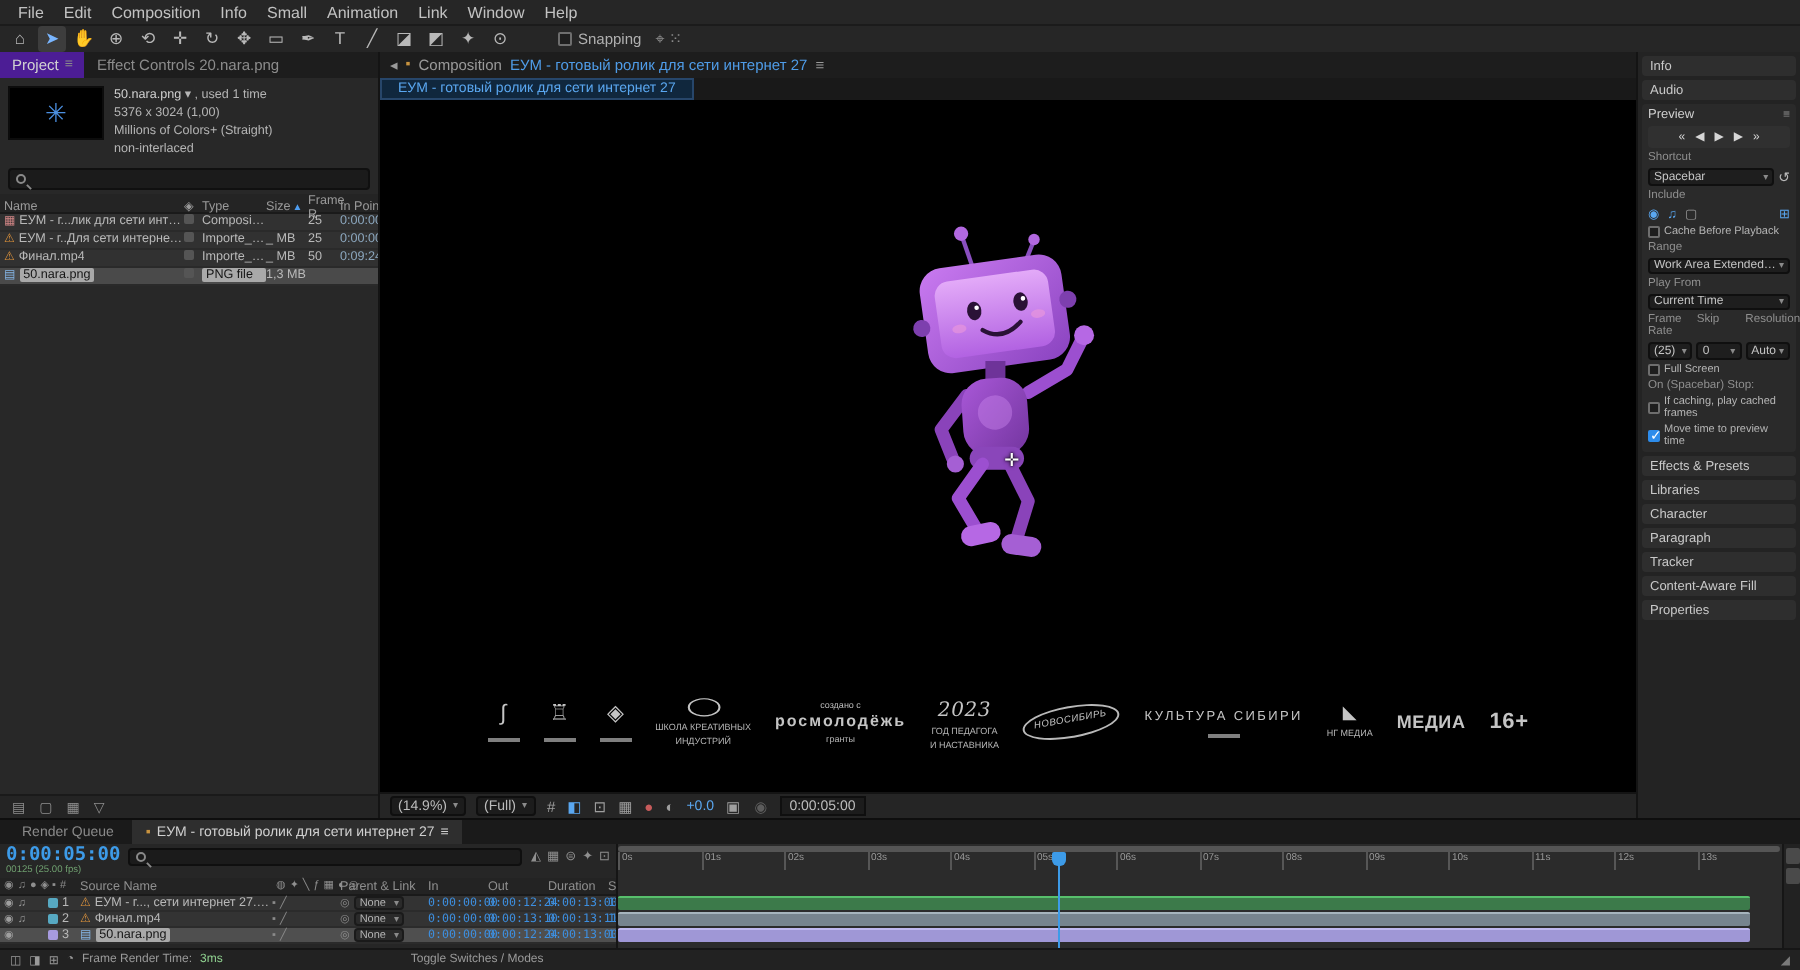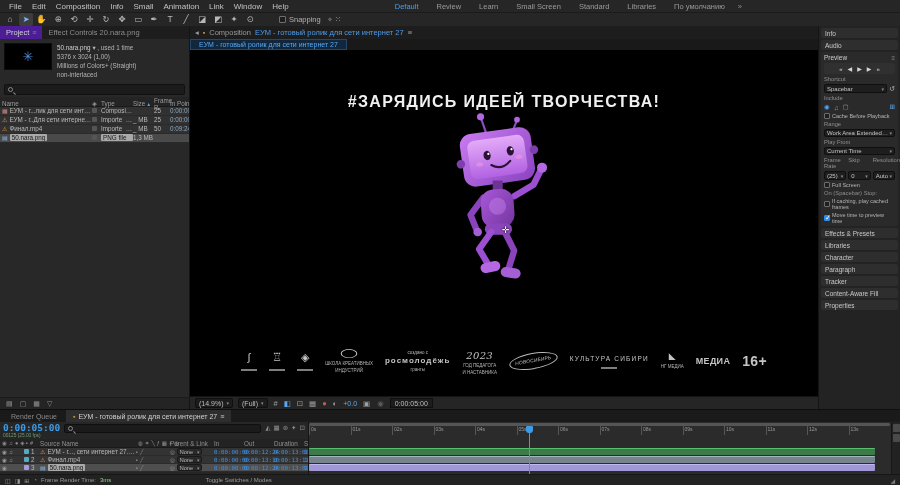--- a/index.html
+++ b/index.html
@@ -77,21 +77,21 @@
   .logo .big{font-size:7px;font-weight:bold;letter-spacing:.3px;white-space:nowrap}
   .logo .s1,.logo .s2{white-space:nowrap;color:#b5b5b5}
   .logo.cap::after{content:"";display:block;width:16px;height:2px;background:#7f7f7f;margin-top:1px}
   .logo.ellipse .glyph{transform:scaleX(1.8);font-size:9px}
   .logo.ros .big{letter-spacing:1px;font-size:8px}
   .logo.y2023 .big{font-size:10px;font-style:italic;font-family:"DejaVu Serif",serif;font-weight:normal}
   .logo.circ .big{border:1px solid #b9b9b9;border-radius:50%;padding:4px 5px;font-size:4.8px;font-style:italic;transform:rotate(-10deg);font-weight:normal}
   .logo.kult .big{font-size:6.5px;letter-spacing:1.2px;font-weight:normal}
   .logo.ng .glyph{font-size:9px}
   .logo.apmi .big{font-size:9px}
-  .logo.age .big{font-size:14px}
+  .logo.age .big{font-size:11px}
   .comp-toolbar{height:13px;background:#252525;border-top:1px solid #141414;display:flex;align-items:center;gap:5px;font-size:7px;color:#9f9f9f;padding:0 5px;flex:none}
   .dd{background:#1c1c1c;border:1px solid #0f0f0f;border-radius:2px;padding:0 3px;height:10px;display:flex;align-items:center;gap:3px;color:#bdbdbd}
   .caret{font-size:5px;color:#8a8a8a}
   .cicon{font-size:7.5px;background:none;border:0;color:#9f9f9f;padding:0 1px;font-family:inherit}
   .cicon.blue{color:#5aa7f0}
   .cicon.red{color:#c75b5b}
   .cicon.dim{color:#5c5c5c}
   .exposure{color:#5aa7f0}
   .timebox{background:#1c1c1c;border:1px solid #0f0f0f;padding:0 4px;color:#bdbdbd;height:10px;display:flex;align-items:center}
 
@@ -162,33 +162,20 @@
   <span class="menu-item">File</span>
       <span class="menu-item">Edit</span>
       <span class="menu-item">Composition</span>
       <span class="menu-item">Info</span>
       <span class="menu-item">Small</span>
       <span class="menu-item">Animation</span>
       <span class="menu-item">Link</span>
       <span class="menu-item">Window</span>
       <span class="menu-item">Help</span>
     </div>
-  <div class="ws">
-    <div style="display:flex">
-
-    <span class="ws-item active">Default</span>
-        <span class="ws-item">Review</span>
-        <span class="ws-item">Learn</span>
-        <span class="ws-item">Small Screen</span>
-        <span class="ws-item">Standard</span>
-        <span class="ws-item">Libraries</span>
-        <span class="ws-item">По умолчанию</span>
-      </div>
-    <span class="ws-more">»</span>
-  </div>
 </div>
 
 <div class="toolbar">
   <div style="display:flex;gap:2px">
 
   <button class="tool">⌂</button>
       <button class="tool active">➤</button>
       <button class="tool">✋</button>
       <button class="tool">⊕</button>
       <button class="tool">⟲</button>
@@ -320,21 +307,20 @@
       <span class="comp-title">ЕУМ - готовый ролик для сети интернет 27</span>
       <span>≡</span>
     </div>
     <div class="viewer-tabbar">
       <div class="vtab">
         <span>ЕУМ - готовый ролик для сети интернет 27</span>
       </div>
     </div>
 
     <div class="viewer">
-      <div class="headline">#ЗАРЯДИСЬ ИДЕЕЙ ТВОРЧЕСТВА!</div>
 
       <svg class="robot" viewBox="0 0 220 300">
         <defs>
           <linearGradient id="gh" x1="0" y1="0" x2="1" y2="1">
             <stop offset="0" stop-color="#c97af0"></stop>
               <stop offset="1" stop-color="#8a43c0"></stop>
           </linearGradient>
           <linearGradient id="gs" x1="0" y1="0" x2="0" y2="1">
             <stop offset="0" stop-color="#e3aaf8"></stop>
               <stop offset="1" stop-color="#b262e2"></stop>

